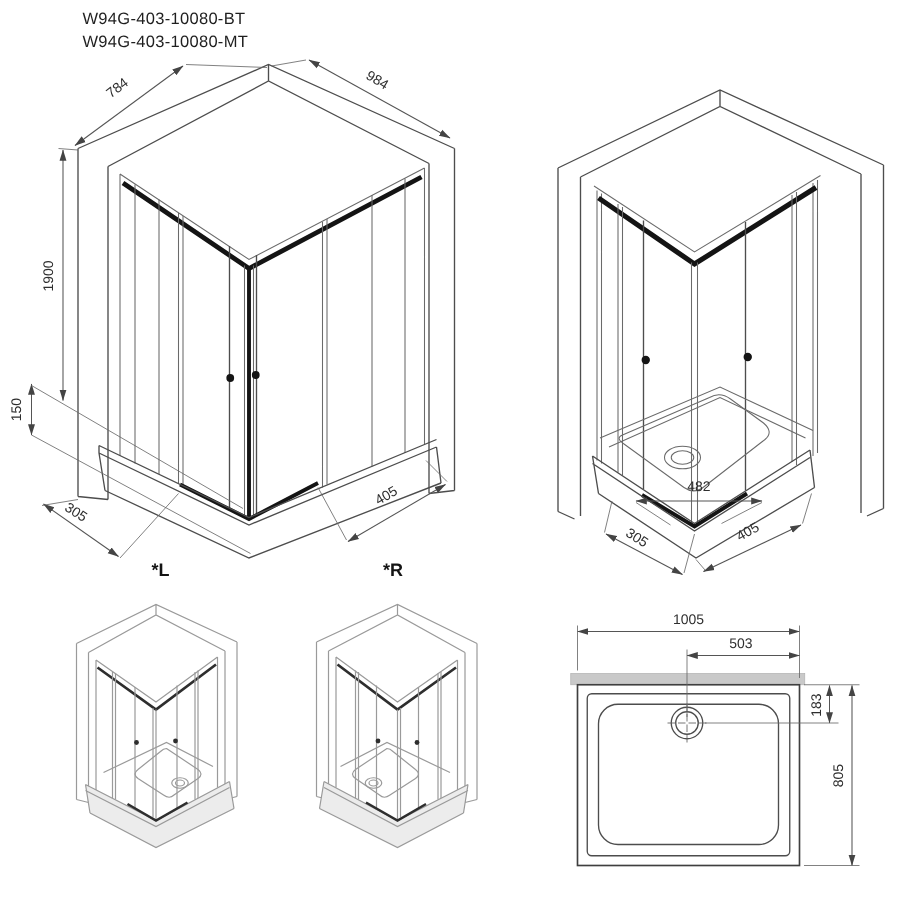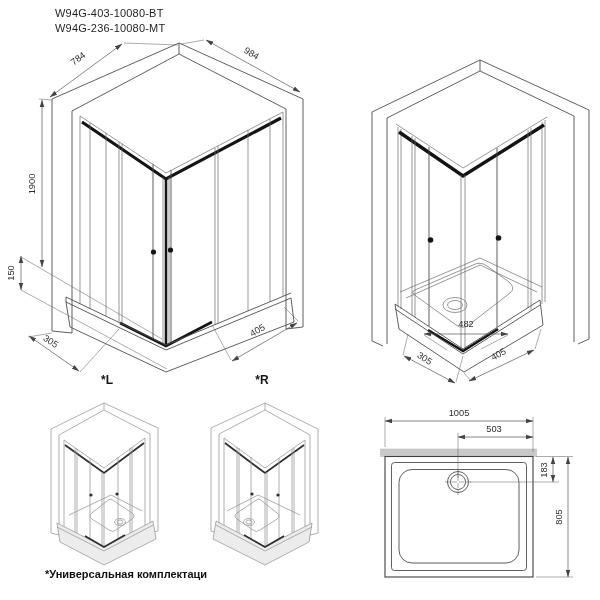--- a/index.html
+++ b/index.html
@@ -23,21 +23,21 @@
   .dim{stroke:#555;stroke-width:.7;fill:none;}
   .ext{stroke:#666;stroke-width:.55;fill:none;}
   .mini{stroke:#9a9a9a;stroke-width:.8;fill:none;}
   .minidk{stroke:#2e2e2e;fill:none;}
 </style>
 </head>
 <body>
 
 <div class="title-block">
   <div>W94G-403-10080-BT</div>
-  <div>W94G-236-10080-MT</div>
+  <div>W94G-403-10080-MT</div>
 </div>
 
 <svg width="600" height="600" viewBox="0 0 600 600">
   <defs>
     <marker id="arr" markerWidth="8" markerHeight="6" refX="7.2" refY="3" orient="auto-start-reverse" markerUnits="userSpaceOnUse">
       <path d="M0,0.7 L7.5,3 L0,5.3 Z" fill="#444"></path>
     </marker>
   </defs>
 
   <g>
@@ -203,14 +203,13 @@
       <path class="ext" d="M536,577 L573,577"></path>
       <text text-anchor="middle" x="562" y="517" transform="rotate(-90 562 517)">805</text>
     </g>
   </g>
 </svg>
 
 <div class="variant-label" id="variant-l">*L</div>
 <div class="variant-label" id="variant-r">*R</div>
 
 <div class="footnote">
-  <div>*Универсальная комплектаци</div>
 </div>
 
 </body></html>

